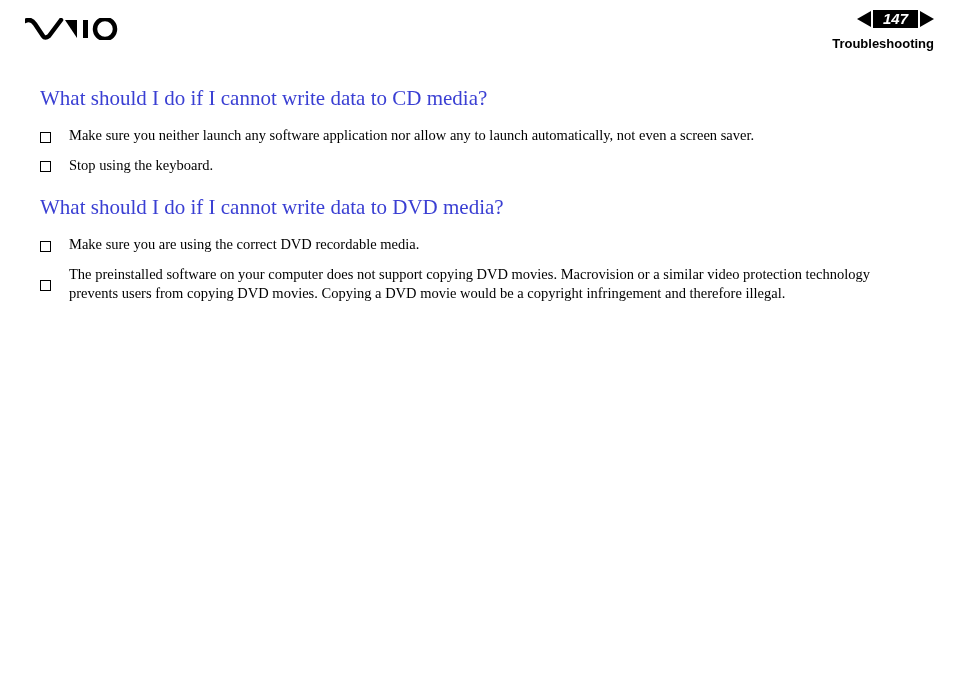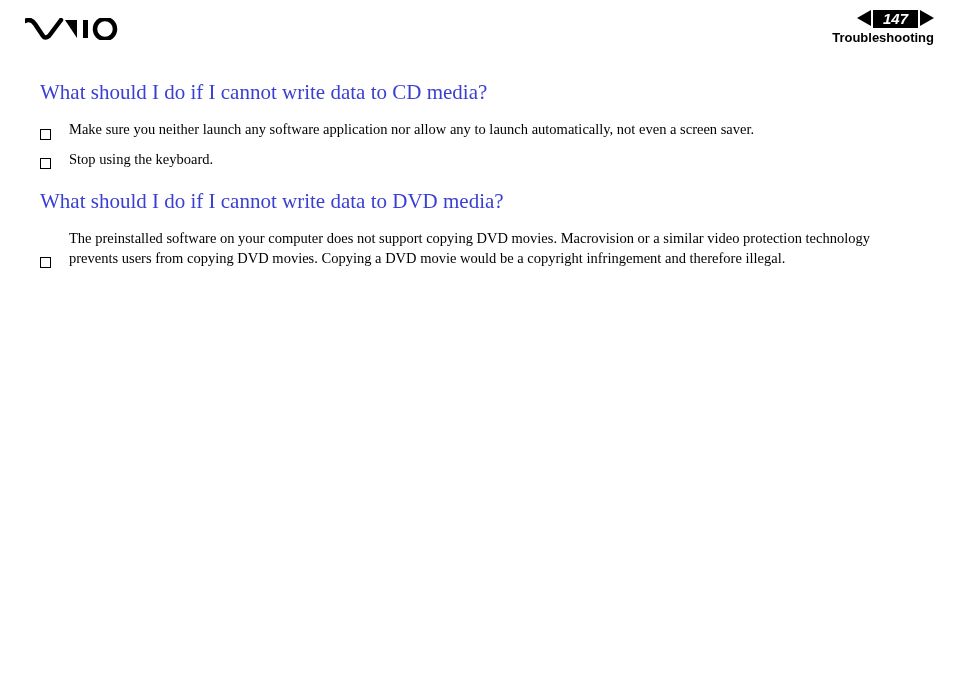--- a/index.html
+++ b/index.html
@@ -19,21 +19,21 @@
     .logo {
       margin-top: 8px;
     }
     .header-right {
       display: flex;
       flex-direction: column;
       align-items: flex-end;
     }
     .page-nav {
       display: flex;
-      align-items: flex-start;
+      align-items: center;
       gap: 2px;
     }
     .nav-arrow {
       width: 0;
       height: 0;
     }
     .nav-arrow-left {
       border-top: 8px solid transparent;
       border-bottom: 8px solid transparent;
       border-right: 14px solid #000;
@@ -48,41 +48,41 @@
       color: #fff;
       font-style: italic;
       font-weight: bold;
       font-size: 15px;
       padding: 0px 10px;
       line-height: 18px;
     }
     .section-name {
       font-weight: bold;
       font-size: 13px;
-      margin-top: 2px;
+      margin-top: 8px;
     }
     .content {
       padding: 30px 35px 0 40px;
       font-family: Liberation Serif, serif;
     }
     .heading {
       color: #3a3fd3;
       font-size: 21px;
       font-weight: normal;
       margin-bottom: 15px;
     }
     .heading-2 {
       margin-top: 20px;
     }
     .list {
       list-style: none;
     }
     .list-item {
       display: flex;
-      align-items: flex-end;
+      align-items: center;
       margin-bottom: 10px;
       font-size: 14.5px;
       line-height: 1.35;
     }
     .bullet {
       flex: 0 0 auto;
       width: 11px;
       height: 11px;
       border: 1.5px solid #000;
       margin-right: 18px;
@@ -124,16 +124,20 @@
     <li class="list-item">
       <span class="bullet"></span>
       <span class="item-text">Stop using the keyboard.</span>
     </li>
   </ul>
 
   <h2 class="heading heading-2">What should I do if I cannot write data to DVD media?</h2>
   <ul class="list">
     <li class="list-item">
       <span class="bullet"></span>
+      <span class="item-text">Make sure you are using the correct DVD recordable media.</span>
+    </li>
+    <li class="list-item">
+      <span class="bullet"></span>
       <span class="item-text">The preinstalled software on your computer does not support copying DVD movies. Macrovision or a similar video protection technology prevents users from copying DVD movies. Copying a DVD movie would be a copyright infringement and therefore illegal.</span>
     </li>
   </ul>
 </div>
 
 </body></html>

